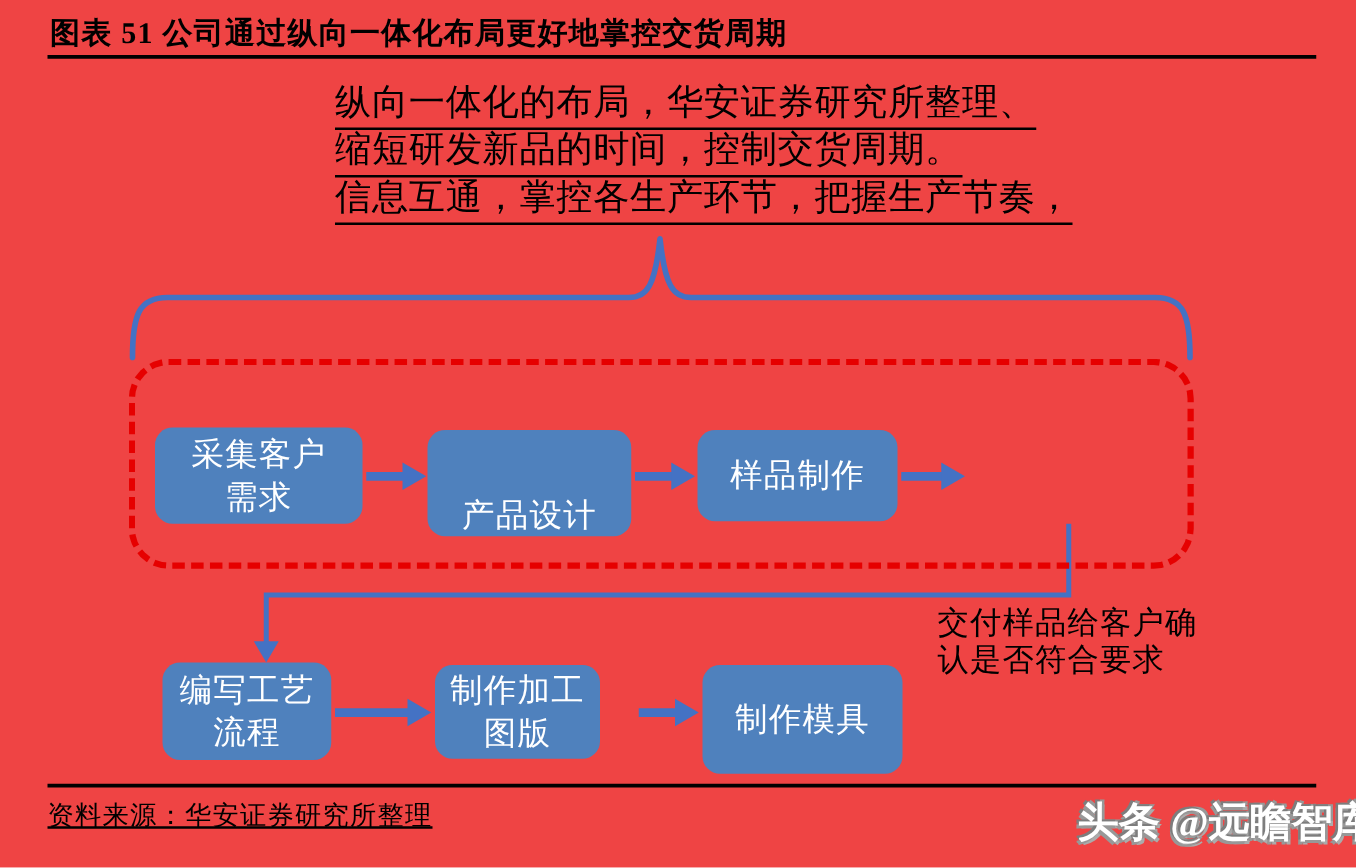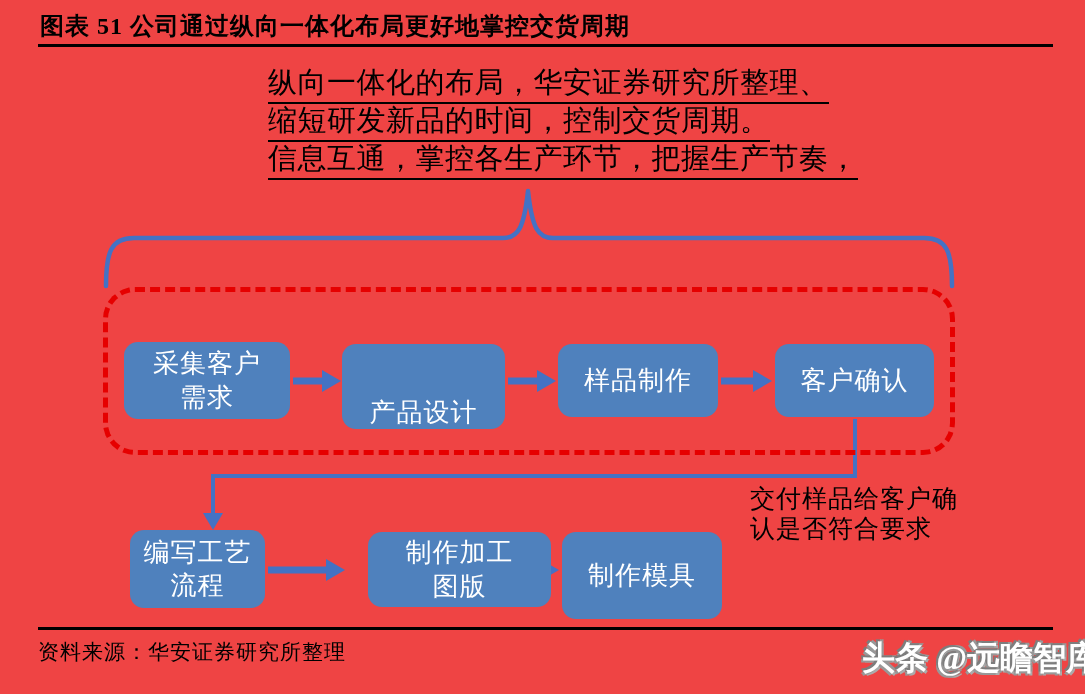--- a/index.html
+++ b/index.html
@@ -51,36 +51,37 @@
     text-align:center;
     font-size:26px;line-height:1.28;
     white-space:pre-line;
     letter-spacing:1px;
   }
   .box-collect{left:124px;top:342px;width:166px;height:77px;}
   .box-design {left:342px;top:344px;width:163px;height:85px;align-items:flex-end;}
   .box-sample {left:558px;top:344px;width:160px;height:73px;}
   .box-confirm{left:775px;top:344px;width:159px;height:73px;}
   .box-process{left:130px;top:530px;width:135px;height:78px;align-items:center;}
-  .box-plate  {left:348px;top:532px;width:183px;height:75px;margin-left:20px;}
+  .box-plate  {left:348px;top:532px;width:132px;height:75px;}
   .box-mold   {left:562px;top:532px;width:160px;height:87px;}
   .annotation{
     left:750px;top:484px;
     font-size:25px;line-height:30px;
     white-space:pre-line;
     letter-spacing:1px;
   }
   .bottom-rule{
     left:38px;top:627px;width:1015px;height:3px;background:#000000;
   }
   .source-note{
     left:38px;top:638px;
     font-size:21px;
     letter-spacing:1px;
     white-space:nowrap;
+    text-decoration:underline;
   }
   .watermark{
     left:862px;top:636px;
     font-size:33px;font-weight:bold;
     white-space:nowrap;
     color:#ffffff;
     text-shadow:
       -2px -2px 0 #7d7d7d,
        2px -2px 0 #989898,
       -2px  2px 0 #989898,
@@ -142,23 +143,20 @@
   <div class="abs fbox box-collect">
     <span>采集客户
 需求</span>
   </div>
   <div class="abs fbox box-design">
     <span>产品设计</span>
   </div>
   <div class="abs fbox box-sample">
     <span>样品制作</span>
   </div>
-  <div class="abs fbox box-confirm">
-    <span>客户确认</span>
-  </div>
 
   <div class="abs annotation">交付样品给客户确
 认是否符合要求</div>
 
   <div class="abs fbox box-process">
     <span>编写工艺
 流程</span>
   </div>
   <div class="abs fbox box-plate">
     <span>制作加工

